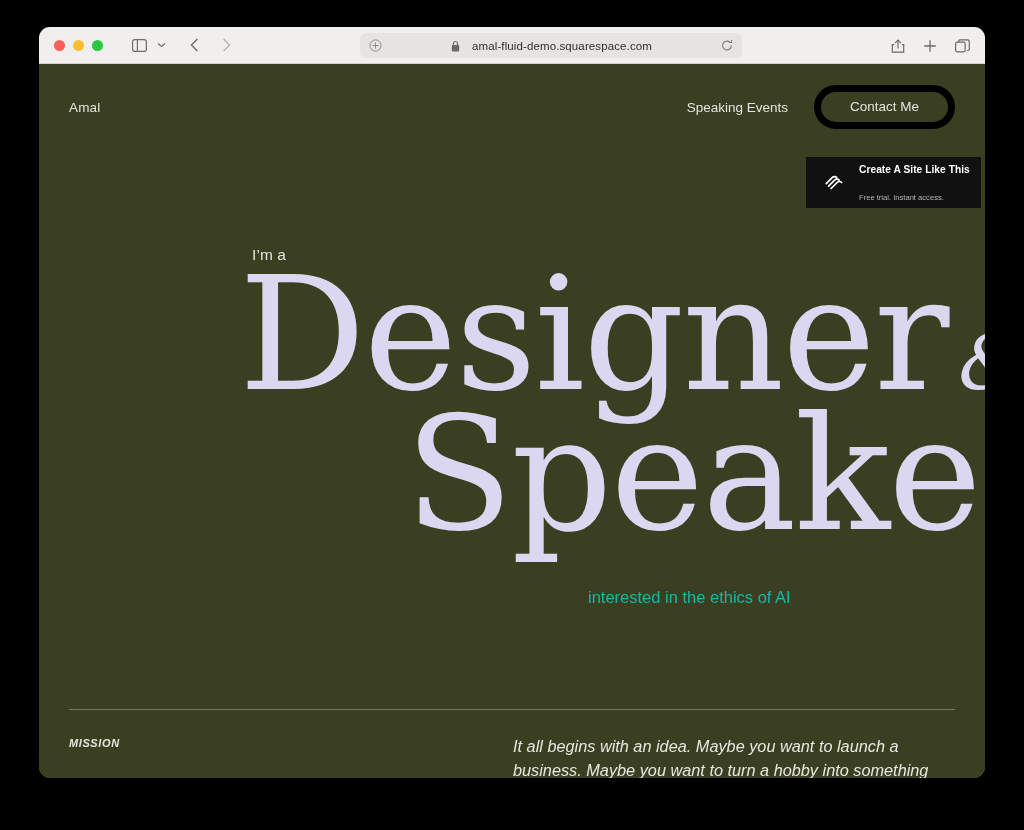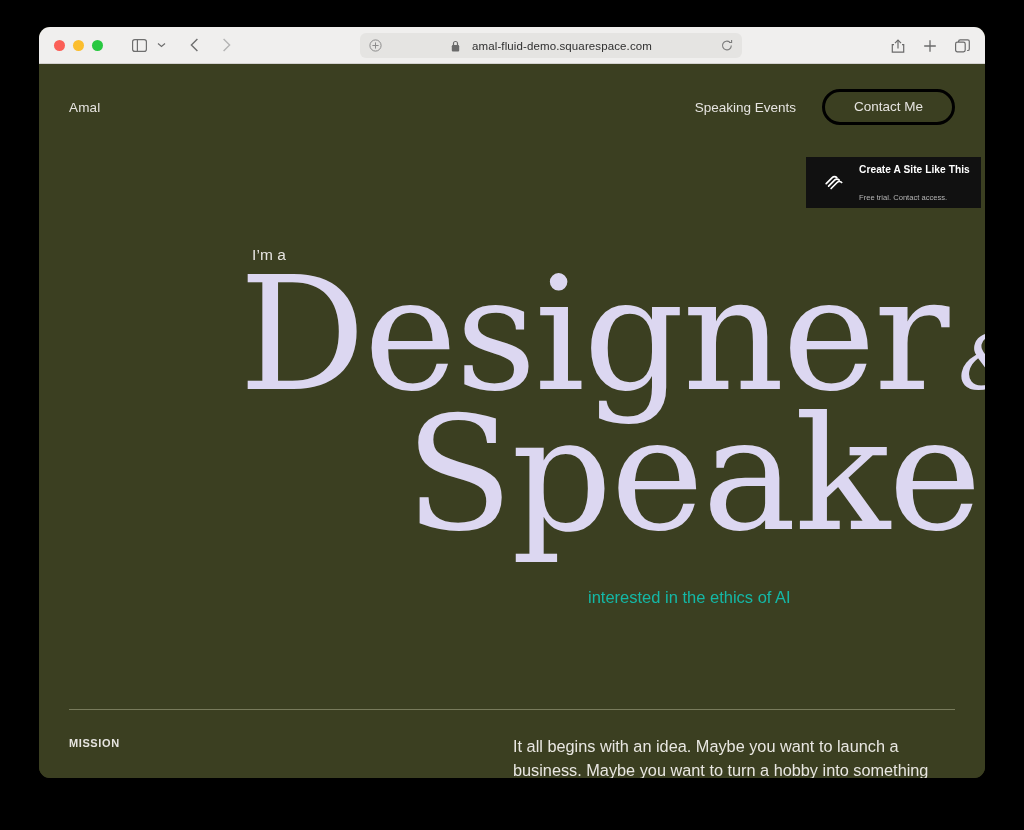--- a/index.html
+++ b/index.html
@@ -96,21 +96,21 @@
   }
   #site-nav{
     margin-left:auto;
     display:flex; align-items:center; gap:26px;
   }
   #nav-link-speaking-events{
     font-size:13.5px; color:#e6e4e0; text-decoration:none;
   }
   #contact-me-button{
     font-size:13.5px; color:#e6e4e0;
-    border:3px solid #000000;
+    border:7px solid #000000;
     border-radius:999px;
     padding:8px 29px;
     background:transparent;
     line-height:1;
     white-space:nowrap;
     cursor:pointer;
     font-family:"Liberation Sans", sans-serif;
   }
 
   
@@ -154,20 +154,21 @@
     position:absolute;
     left:549px; top:438px;
     font-size:16.5px; color:#14b8a6;
   }
 
   
   #mission-section{
     position:absolute;
     left:0; right:0; top:626px; bottom:0;
     padding:0 30px;
+    font-style:italic;
   }
   #mission-divider{
     height:1px; background:#8e9070; opacity:0.75;
     margin-top:19px;
   }
   #mission-body{
     display:flex;
     padding-top:25px;
   }
   #mission-label{
@@ -326,18 +327,18 @@
     <div id="squarespace-promo">
       <span id="squarespace-logo-icon">
         <svg width="26" height="26" viewBox="0 0 26 26" fill="none" stroke="currentColor" stroke-width="1.7" stroke-linecap="round">
           <path d="M5.2 13.6 11.2 7.6a3.2 3.2 0 0 1 4.6 0"></path>
           <path d="M7.6 16.1 13.6 10.1a3.2 3.2 0 0 1 4.6 0"></path>
           <path d="M10.1 18.5 16.1 12.5a3.2 3.2 0 0 1 4.6 0"></path>
         </svg>
       </span>
       <span id="promo-text">
         <span id="promo-title">Create A Site Like This</span>
-        <span id="promo-subtitle">Free trial. Contact access.</span>
+        <span id="promo-subtitle">Free trial. Instant access.</span>
       </span>
     </div>
 
   </div>
 </div>
 
 </body></html>

